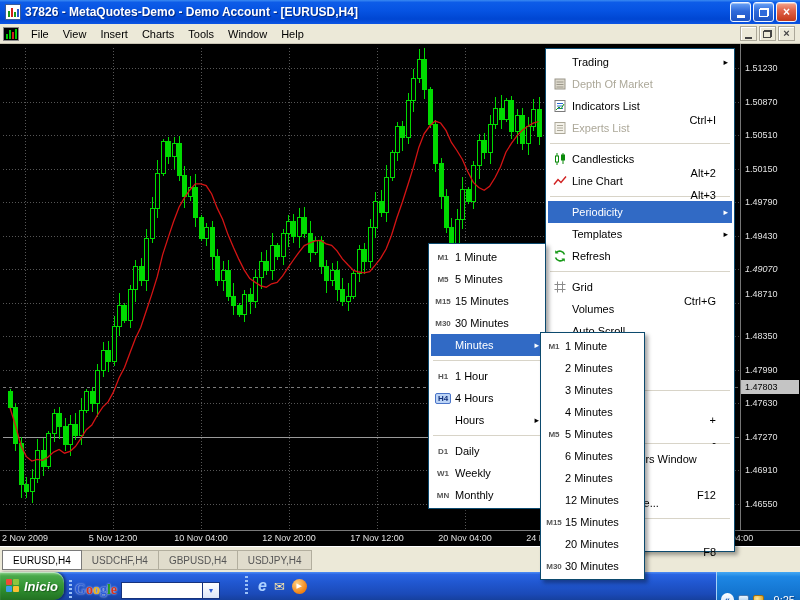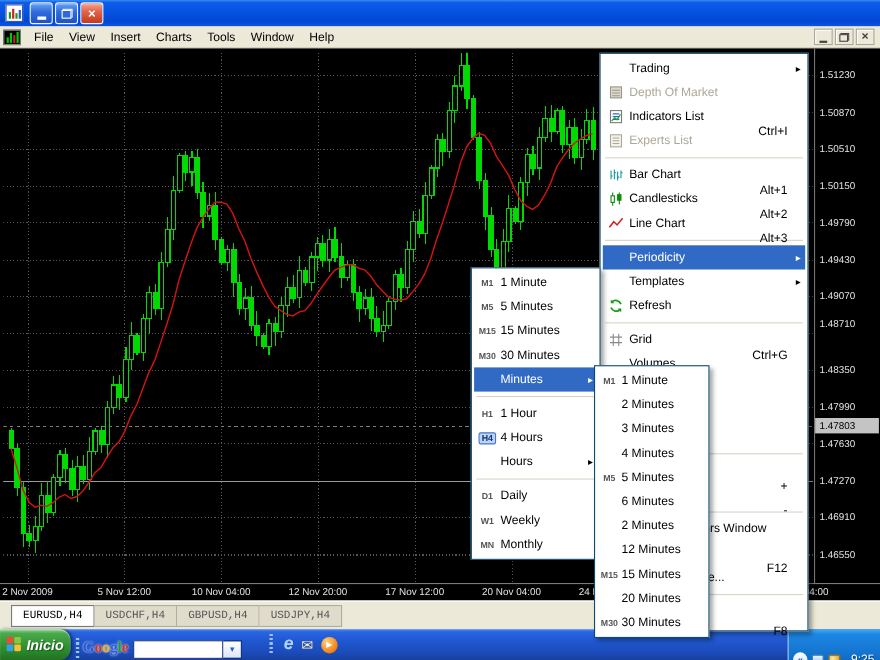--- a/index.html
+++ b/index.html
@@ -41,21 +41,21 @@
   
   .chart-area { position:absolute; left:0; top:44px; width:800px; height:502px; background:#000; }
   #chart-svg { position:absolute; left:3px; top:4px; }
   .axis-sep-v { position:absolute; left:740px; top:0; width:1px; height:486px; background:#7a7a7a; }
   .axis-sep-h { position:absolute; left:0; top:486px; width:800px; height:1px; background:#7a7a7a; }
   .paxis-label { position:absolute; left:745px; width:53px; font-size:9px; color:#e2e2e2; }
   .pbox { position:absolute; left:741px; top:336px; width:58px; height:14px; background:#c4c4c4; color:#000; font-size:9px; line-height:14px; padding-left:4px; }
   .taxis-label { position:absolute; top:489px; width:90px; text-align:center; font-size:9px; color:#e2e2e2; white-space:nowrap; }
 
   
-  .tabbar { position:absolute; left:0; top:546px; width:800px; height:26px; background:#ece9d8; border-top:1px solid #fff; display:flex; align-items:center; padding-left:10px;font-family:Liberation Mono, monospace; }
+  .tabbar { position:absolute; left:0; top:546px; width:800px; height:26px; background:#ece9d8; border-top:1px solid #fff; display:flex; align-items:center; padding-left:2px; }
   .tab { height:20px; line-height:19px; font-size:10px; padding:0 10px; color:#555; background:#e0dccc; border:1px solid #b2ae9e; border-left:none; white-space:nowrap; }
   .tab.active { background:#fff; color:#000; border:1px solid #7a7a7a; }
 
   
   .taskbar { position:absolute; left:0; top:572px; width:800px; height:28px;
     background:linear-gradient(180deg,#4e8ef6 0%,#2a64e2 9%,#2158d2 35%,#1b4ab8 78%,#16409e 100%); }
   .start { position:absolute; left:0; top:0; height:28px; width:64px; border-radius:0 10px 10px 0;
     background:linear-gradient(180deg,#8cd48c 0%,#4aa94a 14%,#2f8f2f 60%,#227122 100%);
     box-shadow:inset 0 1px 1px rgba(255,255,255,.55), 2px 0 3px rgba(0,0,0,.45);
     display:flex; align-items:center; gap:4px; padding:0 6px; color:#fff; font-weight:bold; font-style:italic; font-size:13px; text-shadow:1px 1px 1px #1c5c1c; }
@@ -112,20 +112,21 @@
 
 <div class="screen">
 
   <div class="titlebar">
     <span class="app-icon">
         <i class="b1"></i>
         <i class="b2"></i>
         <i class="b3"></i>
         <i class="b4"></i>
       </span>
+    <span class="title-text">37826 - MetaQuotes-Demo - Demo Account - [EURUSD,H4]</span>
     <span class="winbtn">
         <span class="glyph-min"></span>
       </span>
     <span class="winbtn">
         <span class="glyph-restore"></span>
       </span>
     <span class="winbtn close">×</span>
   </div>
 
   <div class="menubar">
@@ -384,21 +385,21 @@
       </svg>
     <div class="axis-sep-v"></div>
     <div class="axis-sep-h"></div>
     <div class="pbox">1.47803</div>
   <div class="paxis-label" style="top: 19px;">1.51230</div>
       <div class="paxis-label" style="top: 52.5px;">1.50870</div>
       <div class="paxis-label" style="top: 86px;">1.50510</div>
       <div class="paxis-label" style="top: 119.5px;">1.50150</div>
       <div class="paxis-label" style="top: 153px;">1.49790</div>
       <div class="paxis-label" style="top: 186.5px;">1.49430</div>
-      <div class="paxis-label" style="top: 220px;">1.49070</div>
+      <div class="paxis-label" style="top: 220px; font-style: italic;">1.49070</div>
       <div class="paxis-label" style="top: 245px;">1.48710</div>
       <div class="paxis-label" style="top: 287px;">1.48350</div>
       <div class="paxis-label" style="top: 320.5px;">1.47990</div>
       <div class="paxis-label" style="top: 354px;">1.47630</div>
       <div class="paxis-label" style="top: 387.5px;">1.47270</div>
       <div class="paxis-label" style="top: 421px;">1.46910</div>
       <div class="paxis-label" style="top: 454.5px;">1.46550</div>
       <div class="taxis-label" style="left: -20px;">2 Nov 2009</div>
       <div class="taxis-label" style="left: 68px;">5 Nov 12:00</div>
       <div class="taxis-label" style="left: 156px;">10 Nov 04:00</div>
@@ -479,29 +480,20 @@
             <rect x="2" y="1.5" width="10" height="11" fill="#f4f2ea" stroke="#aca899"></rect>
             <path d="M4 4.5h6M4 7h6M4 9.5h6" stroke="#aca899" fill="none"></path>
           </svg>
         </span>
         <span class="lbl">Experts List</span>
       </div>
       <div class="msep"></div>
       <div class="mi">
         <span class="gut">
           <svg viewBox="0 0 14 14">
-            <path d="M2.5 3v8M2.5 8h1.5M5.5 2v9M5.5 5h1.5M8.5 4v8M8.5 9h1.5M11.5 3v7M11.5 5h1.5" stroke="#0a9a9a" fill="none"></path>
-          </svg>
-        </span>
-        <span class="lbl">Bar Chart</span>
-        <span class="sc">Alt+1</span>
-      </div>
-      <div class="mi">
-        <span class="gut">
-          <svg viewBox="0 0 14 14">
             <line x1="4" y1="1" x2="4" y2="13" stroke="#0a8a0a"></line>
             <rect x="2.5" y="4" width="3" height="6" fill="#fff" stroke="#0a8a0a"></rect>
             <line x1="10" y1="1" x2="10" y2="12" stroke="#0a8a0a"></line>
             <rect x="8.5" y="3" width="3" height="5" fill="#0a8a0a" stroke="#0a8a0a"></rect>
           </svg>
         </span>
         <span class="lbl">Candlesticks</span>
         <span class="sc">Alt+2</span>
       </div>
       <div class="mi">

